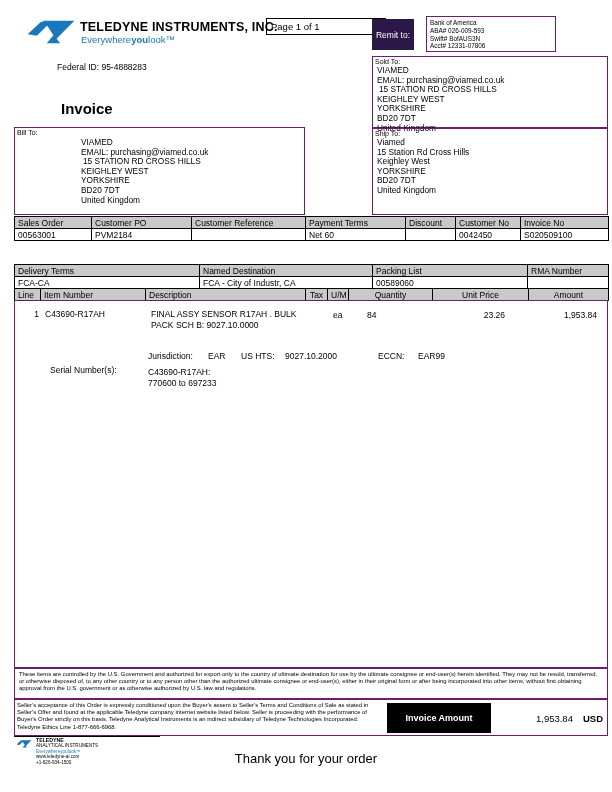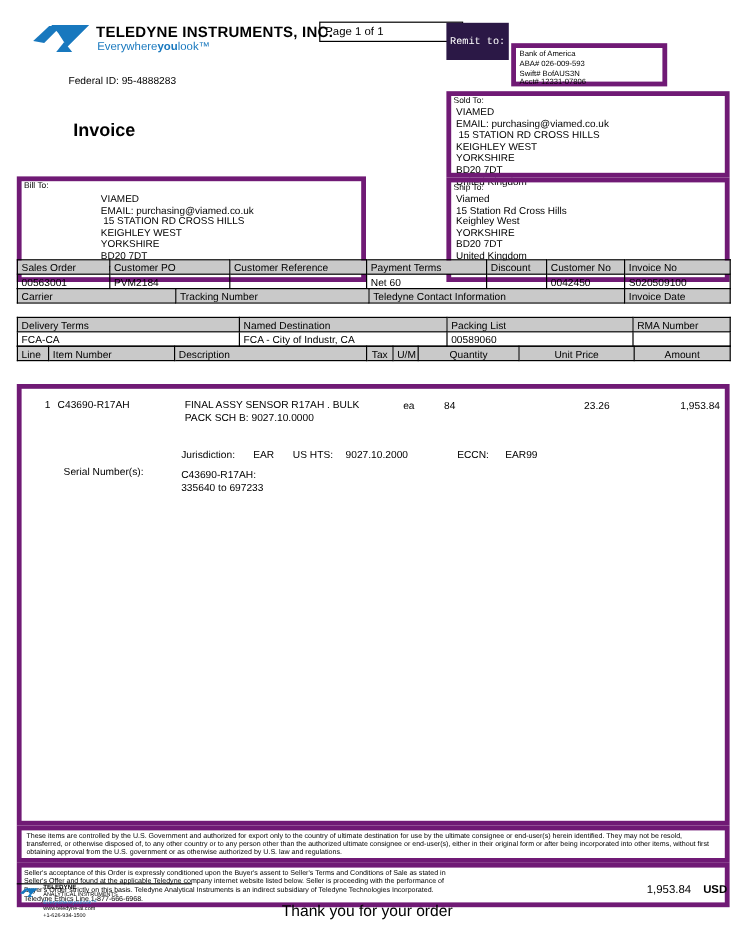--- a/index.html
+++ b/index.html
@@ -1,19 +1,19 @@
 <!DOCTYPE html>
 <html><head>
 <meta charset="utf-8">
 <style>
   html,body{margin:0;padding:0;background:#e8e8e8;}
   .page{position:relative;width:612px;height:792px;background:#ffffff;margin:0 auto;
         font-family:"Liberation Sans", sans-serif;color:#000;overflow:hidden;}
   .abs{position:absolute;}
-  .box{border:4px solid #701a75;box-sizing:border-box;margin-top:20px;}
+  .box{border:1px solid #701a75;box-sizing:border-box;}
   .lbl-sm{font-size:7px;}
   .addr{font-size:8.3px;line-height:9.6px;}
   .company{font-size:12.5px;font-weight:bold;letter-spacing:.2px;}
   .tagline{font-size:9.5px;color:#1878be;}
   .tagline b{font-weight:bold;}
   .fedid{font-size:8.5px;}
   .pagebox{border:1px solid #000;font-size:9.5px;line-height:15px;padding:0 4px;box-sizing:border-box;}
   .remit{background:#2b1846;color:#fff;font-size:8.5px;display:flex;align-items:center;justify-content:center;box-sizing:border-box;}
   .bank{font-size:6.4px;line-height:7.8px;padding:2px 3px;box-sizing:border-box;}
   .title{font-size:15px;font-weight:bold;margin-left:26px;}
@@ -40,21 +40,21 @@
     <polygon points="2,16 18,1 30,1 13,18" fill="#1878be"></polygon>
     <polygon points="20,0 58,0 36,22 27,8" fill="#1878be"></polygon>
     <polygon points="25,27 33,17 41,27" fill="#1878be"></polygon>
   </svg>
   <div class="abs company" style="left:80px;top:20px;">TELEDYNE INSTRUMENTS, INC.</div>
   <div class="abs tagline" style="left:81px;top:34px;"><span>Everywhere</span><b>you</b><span>look™</span></div>
   <div class="abs fedid" style="left:57px;top:62px;">Federal ID: 95-4888283</div>
 
   <div class="abs pagebox" style="left:266px;top:18px;width:120px;height:17px;">Page 1 of 1</div>
 
-  <div class="abs remit" style="left:372px;top:19px;width:52px;height:31px;font-family:Liberation Mono, monospace;">Remit to:</div>
+  <div class="abs remit" style="left:372px;top:19px;width:42px;height:31px;">Remit to:</div>
   <div class="abs box bank" style="left:426px;top:16px;width:130px;height:36px;">
     <div>Bank of America</div>
     <div>ABA# 026-009-593</div>
     <div>Swift# BofAUS3N</div>
     <div>Acct# 12331-07806</div>
   </div>
 
   <div class="abs box" style="left:372px;top:56px;width:236px;height:72px;">
     <div class="lbl-sm" style="padding:1px 2px;">Sold To:</div>
     <div class="addr" style="padding-left:4px;">
@@ -128,26 +128,20 @@
     </table>
 
   <table class="grid" style="top:240px;">
     <colgroup>
         <col style="width:132px">
         <col style="width:161px">
         <col style="width:213px">
         <col style="width:88px">
       </colgroup>
     <tbody>
-        <tr class="h">
-      <td>Carrier</td>
-      <td>Tracking Number</td>
-      <td>Teledyne Contact Information</td>
-      <td>Invoice Date</td>
-    </tr>
   </tbody>
     </table>
 
   <table class="grid" style="top:264px;">
     <colgroup>
         <col style="width:185px">
         <col style="width:173px">
         <col style="width:155px">
         <col style="width:81px">
       </colgroup>
@@ -204,27 +198,28 @@
 
     <div class="abs bodytxt" style="left:133px;top:50px;">Jurisdiction:</div>
     <div class="abs bodytxt" style="left:193px;top:50px;">EAR</div>
     <div class="abs bodytxt" style="left:226px;top:50px;">US HTS:</div>
     <div class="abs bodytxt" style="left:270px;top:50px;">9027.10.2000</div>
     <div class="abs bodytxt" style="left:363px;top:50px;">ECCN:</div>
     <div class="abs bodytxt" style="left:403px;top:50px;">EAR99</div>
 
     <div class="abs bodytxt" style="left:35px;top:64px;">Serial Number(s):</div>
     <div class="abs bodytxt" style="left:133px;top:66px;">C43690-R17AH:</div>
-    <div class="abs bodytxt" style="left:133px;top:77px;">335640 to 697233</div>
+    <div class="abs bodytxt" style="left:133px;top:77px;">770600 to 697233</div>
   </div>
 
   <div class="abs box legal" style="left:14px;top:668px;width:594px;height:31px;padding:2px 4px;">These items are controlled by the U.S. Government and authorized for export only to the country of ultimate destination for use by the ultimate consignee or end-user(s) herein identified. They may not be resold, transferred, or otherwise disposed of, to any other country or to any person other than the authorized ultimate consignee or end-user(s), either in their original form or after being incorporated into other items, without first obtaining approval from the U.S. government or as otherwise authorized by U.S. law and regulations.</div>
 
   <div class="abs box" style="left:14px;top:699px;width:594px;height:37px;">
     <div class="abs legal" style="left:2px;top:2px;width:362px;">Seller's acceptance of this Order is expressly conditioned upon the Buyer's assent to Seller's Terms and Conditions of Sale as stated in Seller's Offer and found at the applicable Teledyne company internet website listed below. Seller is proceeding with the performance of Buyer's Order strictly on this basis. Teledyne Analytical Instruments is an indirect subsidiary of Teledyne Technologies Incorporated. Teledyne Ethics Line 1-877-666-6968.</div>
+    <div class="abs amountbox" style="left:372px;top:3px;width:104px;height:30px;">Invoice Amount</div>
     <div class="abs amountval" style="left:462px;top:3px;width:126px;height:30px;">
       <span>1,953.84</span>
       <b style="margin-left:10px;">USD</b>
     </div>
   </div>
 
   <div class="abs" style="left:14px;top:736px;width:146px;height:1px;background:#000;"></div>
   <svg class="abs" style="left:16px;top:740px;" width="16" height="8" viewBox="0 0 60 28">
     <polygon points="2,16 18,1 30,1 13,18" fill="#1878be"></polygon>
     <polygon points="20,0 58,0 36,22 27,8" fill="#1878be"></polygon>

